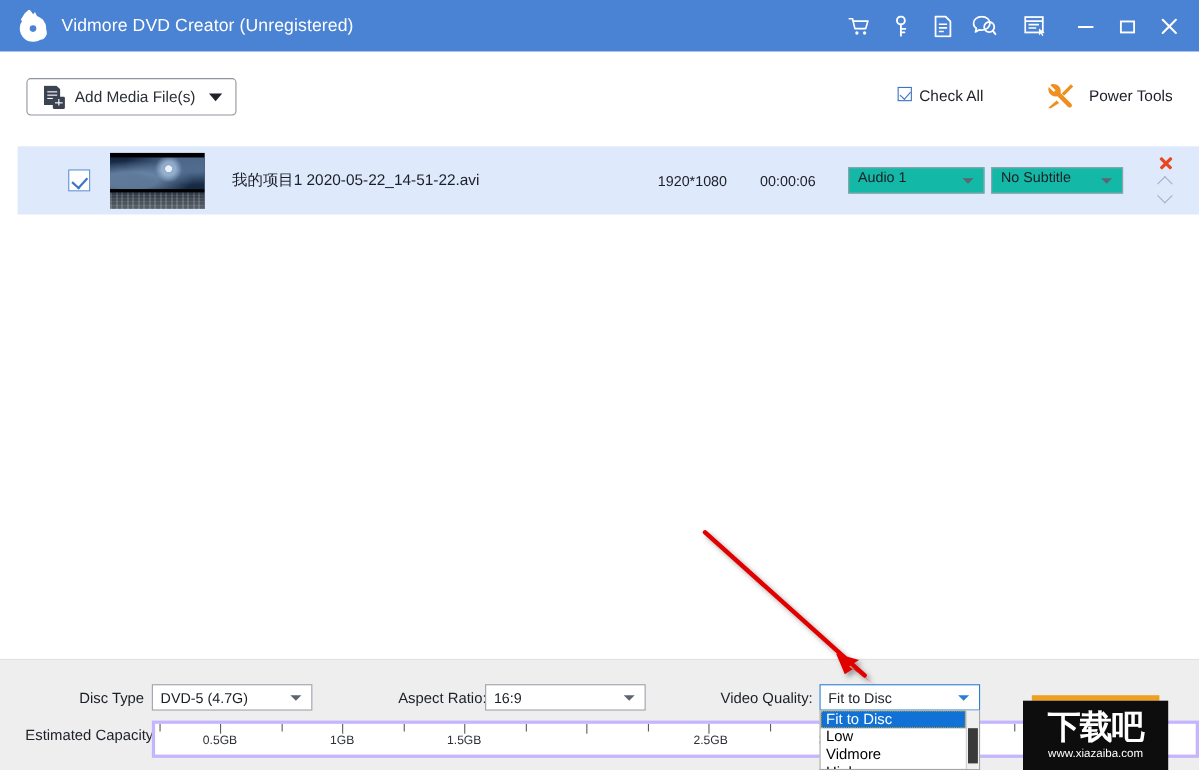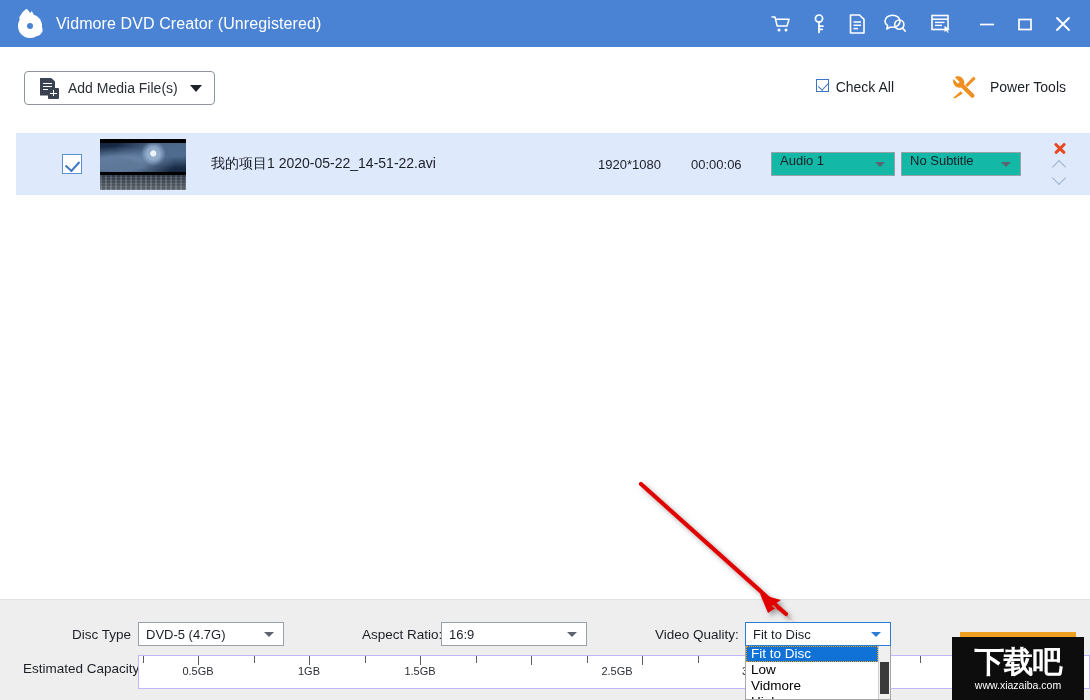--- a/index.html
+++ b/index.html
@@ -352,21 +352,21 @@
     position: absolute; right: 1px; top: 16px;
     width: 9px; height: 32px;
     background: #3a3a3a;
   }
 
   
   .cap-bar {
     position: absolute; left: 138px; top: 655px;
     width: 952px; height: 34px;
     background: #ffffff;
-    border: 1px solid #c4b5fd;
+    border: 3px solid #c4b5fd;
     overflow: hidden;
   }
   .cap-tick {
     position: absolute; top: 0; width: 1px; height: 7px; background: #5d5d5d;
   }
   .cap-tick.major { height: 9px; }
   .cap-lbl {
     position: absolute; top: 9px;
     font-size: 11px; color: #2b2f36;
     transform: translateX(-50%);
@@ -377,21 +377,21 @@
   .arrow-svg {
     position: absolute; left: 0; top: 0;
     width: 1090px; height: 700px;
     pointer-events: none;
     z-index: 60;
   }
 
   
   .watermark {
     position: absolute; right: 0px; top: 632px;
-    width: 138px; height: 68px;
+    width: 160px; height: 68px;
     z-index: 55;
   }
   .wm-top { position: absolute; left: 8px; top: 0; width: 116px; height: 5px; background: #f0a020; }
   .wm-box {
     position: absolute; left: 0; top: 5px; width: 132px; height: 63px;
     background: #0d0d0d;
     display: flex; flex-direction: column; align-items: center; justify-content: center;
   }
   .wm-cn {
     color: #ffffff; font-size: 30px; font-weight: bold;
@@ -574,21 +574,21 @@
       <div class="cap-tick major" style="left: 170px;"></div>
       <div class="cap-lbl" style="left: 170px;">1GB</div>
       <div class="cap-tick" style="left: 114.5px;"></div>
       <div class="cap-tick major" style="left: 281px;"></div>
       <div class="cap-lbl" style="left: 281px; text-align: right;">1.5GB</div>
       <div class="cap-tick" style="left: 225.5px;"></div>
       <div class="cap-tick major" style="left: 392px;"></div>
       <div class="cap-lbl" style="left: 392px; margin-top: 28px;">2GB</div>
       <div class="cap-tick" style="left: 336.5px;"></div>
       <div class="cap-tick major" style="left: 503px;"></div>
-      <div class="cap-lbl" style="left: 478px;">2.5GB</div>
+      <div class="cap-lbl" style="left: 505px;">2.5GB</div>
       <div class="cap-tick" style="left: 447.5px;"></div>
       <div class="cap-tick major" style="left: 614px;"></div>
       <div class="cap-lbl" style="left: 614px;">3GB</div>
       <div class="cap-tick" style="left: 558.5px;"></div>
       <div class="cap-tick major" style="left: 725px;"></div>
       <div class="cap-lbl" style="left: 725px;">3.5GB</div>
       <div class="cap-tick" style="left: 669.5px;"></div>
       <div class="cap-tick major" style="left: 836px;"></div>
       <div class="cap-lbl" style="left: 836px;">4GB</div>
       <div class="cap-tick" style="left: 780.5px;"></div>

